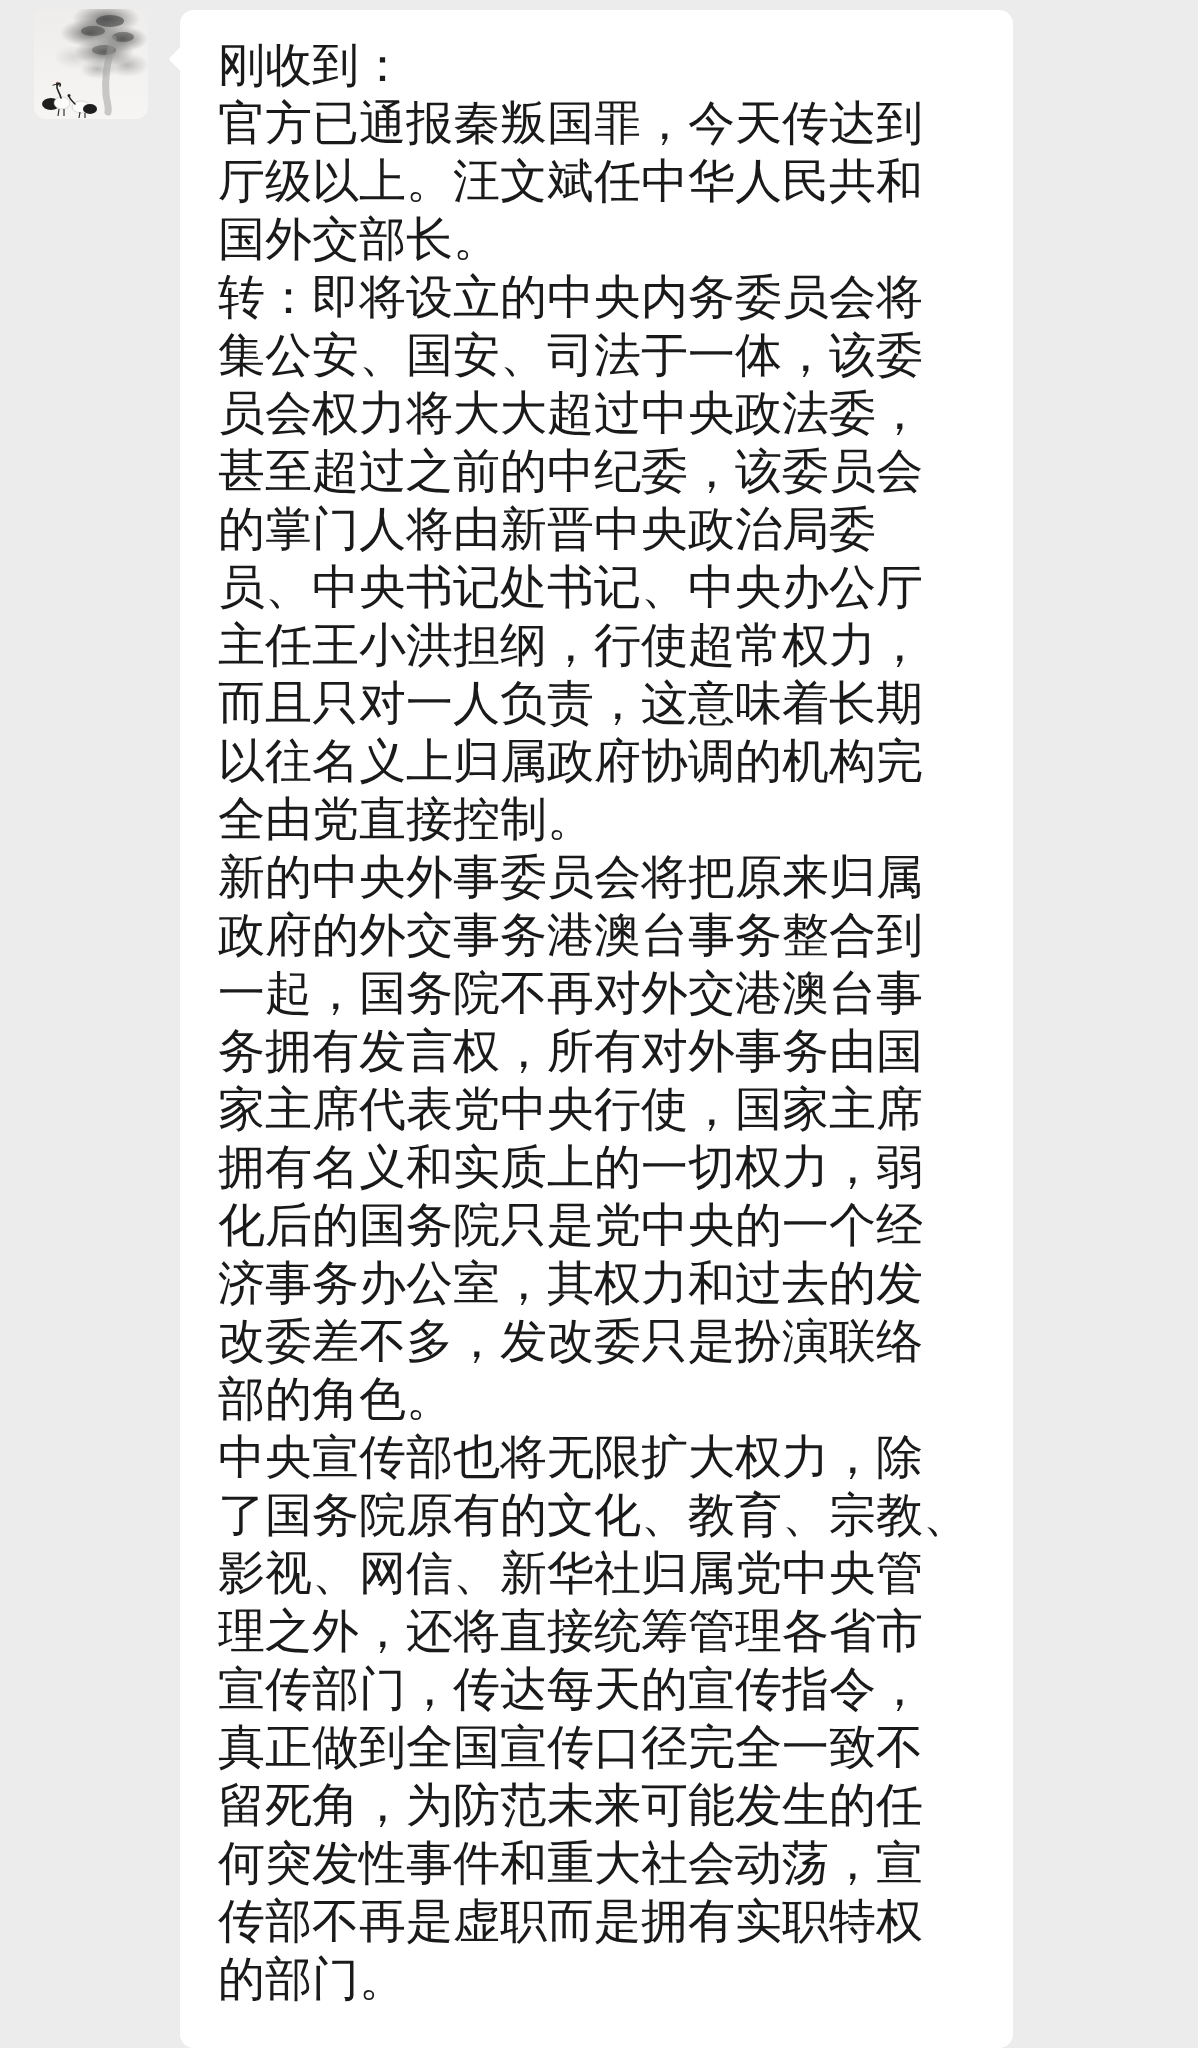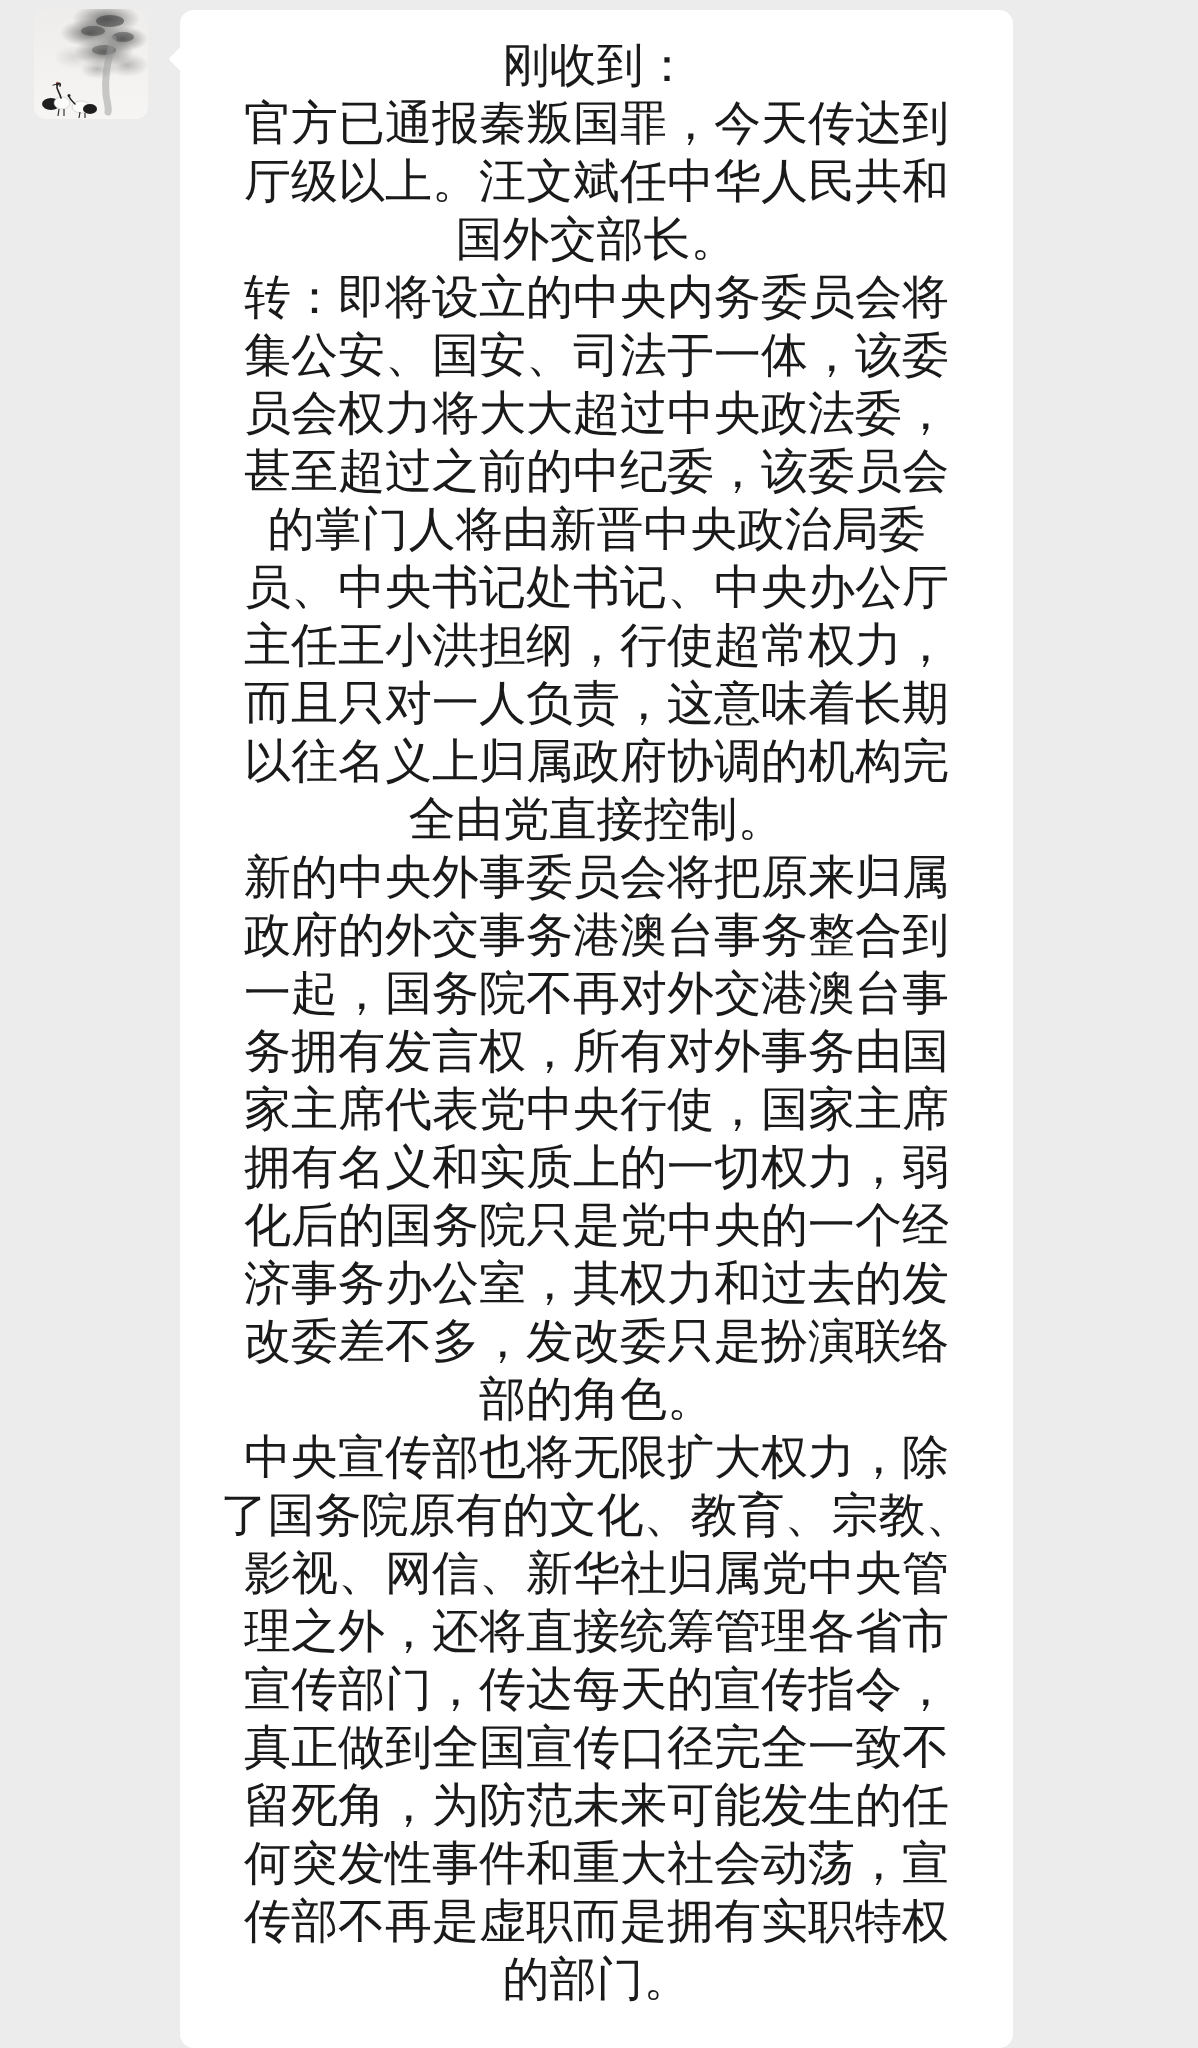--- a/index.html
+++ b/index.html
@@ -52,21 +52,20 @@
     border-radius: 3px;
     transform: rotate(45deg);
   }
   .message-text {
     position: relative;
     font-size: 47px;
     line-height: 58px;
     color: #1a1a1a;
     white-space: pre-line;
     word-break: break-all;
-    text-align: center;
   }
 </style>
 </head>
 <body style="background: rgb(236, 236, 236);">
 
 <div class="chat-area">
 
   <div class="avatar">
     <svg viewBox="0 0 114 110" width="114" height="110" xmlns="http://www.w3.org/2000/svg">
       <defs>

